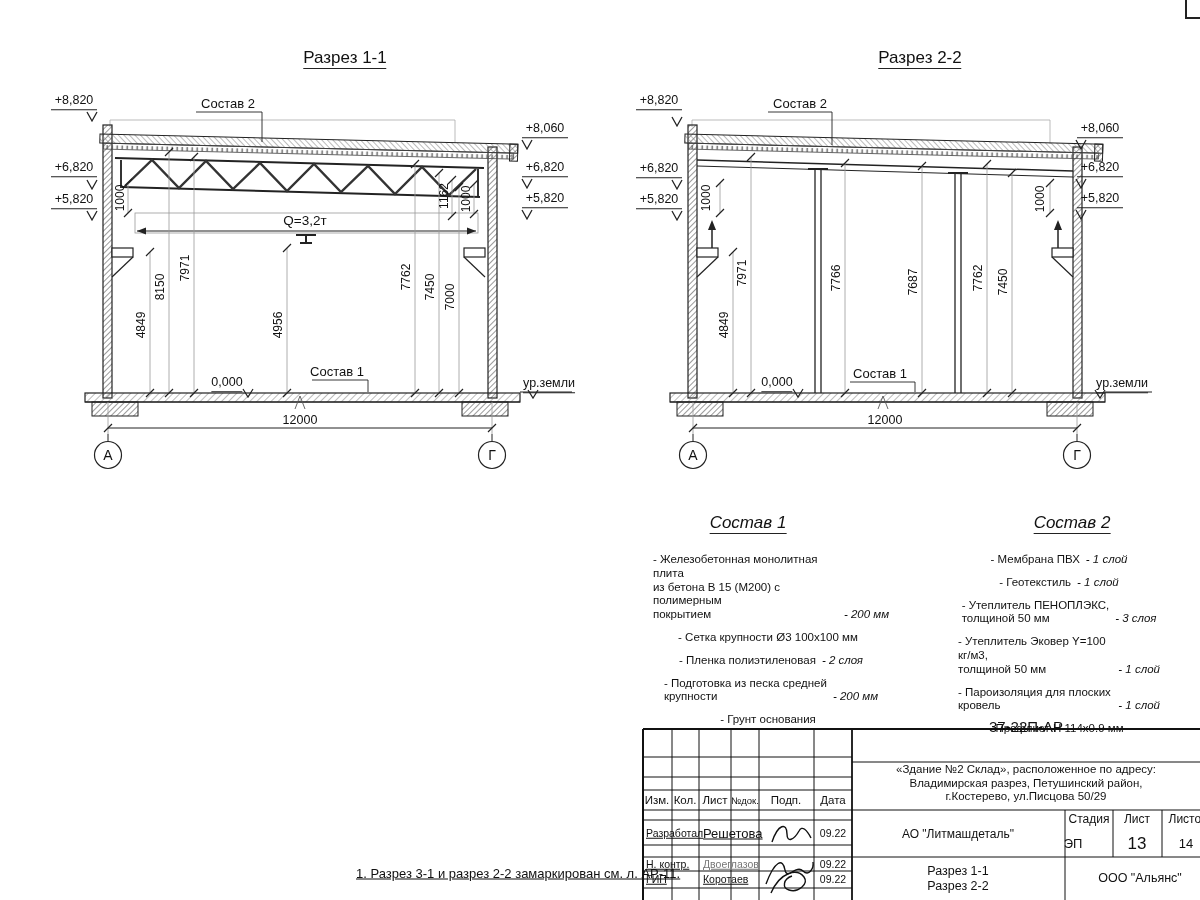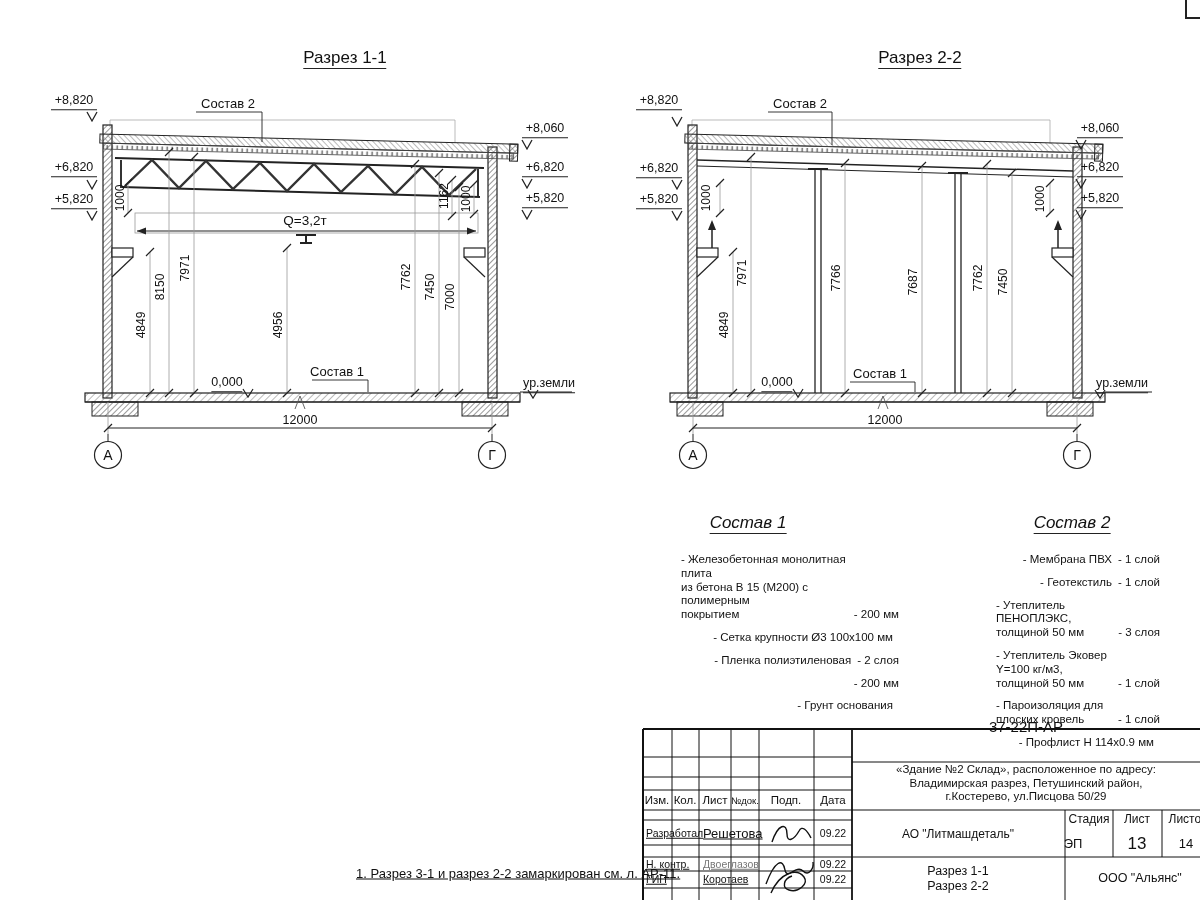--- a/index.html
+++ b/index.html
@@ -10,23 +10,23 @@
      font-size:12px;line-height:1;}
   .tl{position:absolute;z-index:2;white-space:nowrap;transform:translate(0,-50%);
       font-size:11px;line-height:1;text-decoration:underline;}
   .vd{position:absolute;z-index:2;white-space:nowrap;
       transform:translate(-50%,-50%) rotate(-90deg);font-size:12px;line-height:1;}
   .u{border-bottom:1px solid #222;padding-bottom:2px;}
   .h1{font-size:17px;}
   .it{font-style:italic;font-size:17px;}
   .ev{font-size:12.5px;text-align:center;}
   .list{position:absolute;z-index:2;font-size:11.5px;line-height:1.2;}
-  .row{display:flex;justify-content:flex-end;align-items:flex-end;margin-bottom:9px;margin-left:38px;}
+  .row{display:flex;justify-content:center;align-items:flex-end;margin-bottom:9px;}
   .row .nm{white-space:pre-line;max-width:185px;}
-  .row .vl{white-space:nowrap;margin-left:6px;}
+  .row .vl{white-space:nowrap;margin-left:6px;font-style:italic;}
 </style>
 </head>
 <body>
 
 <div class="page">
 
   <svg class="lines" width="1200" height="900" viewBox="0 0 1200 900">
     <defs>
       <pattern id="hw" width="4" height="4" patternUnits="userSpaceOnUse" patternTransform="rotate(45)">
         <line x1="0" y1="0" x2="0" y2="4" stroke="#555" stroke-width="1.2"></line>
@@ -232,20 +232,22 @@
     </div>
     <div class="row">
       <span class="nm" style="max-width:240px">- Сетка крупности Ø3 100х100 мм</span>
       <span class="vl"></span>
     </div>
     <div class="row">
       <span class="nm">- Пленка полиэтиленовая</span>
       <span class="vl">- 2 слоя</span>
     </div>
     <div class="row">
+      <span class="nm">- Подготовка из песка средней
+  крупности</span>
       <span class="vl">- 200 мм</span>
     </div>
     <div class="row">
       <span class="nm">- Грунт основания</span>
       <span class="vl"></span>
     </div>
   </div>
 
   <span class="t it u" style="left:1072px;top:524px">Состав 2</span>
   <div class="list" style="left:958px;top:553px;width:202px">

